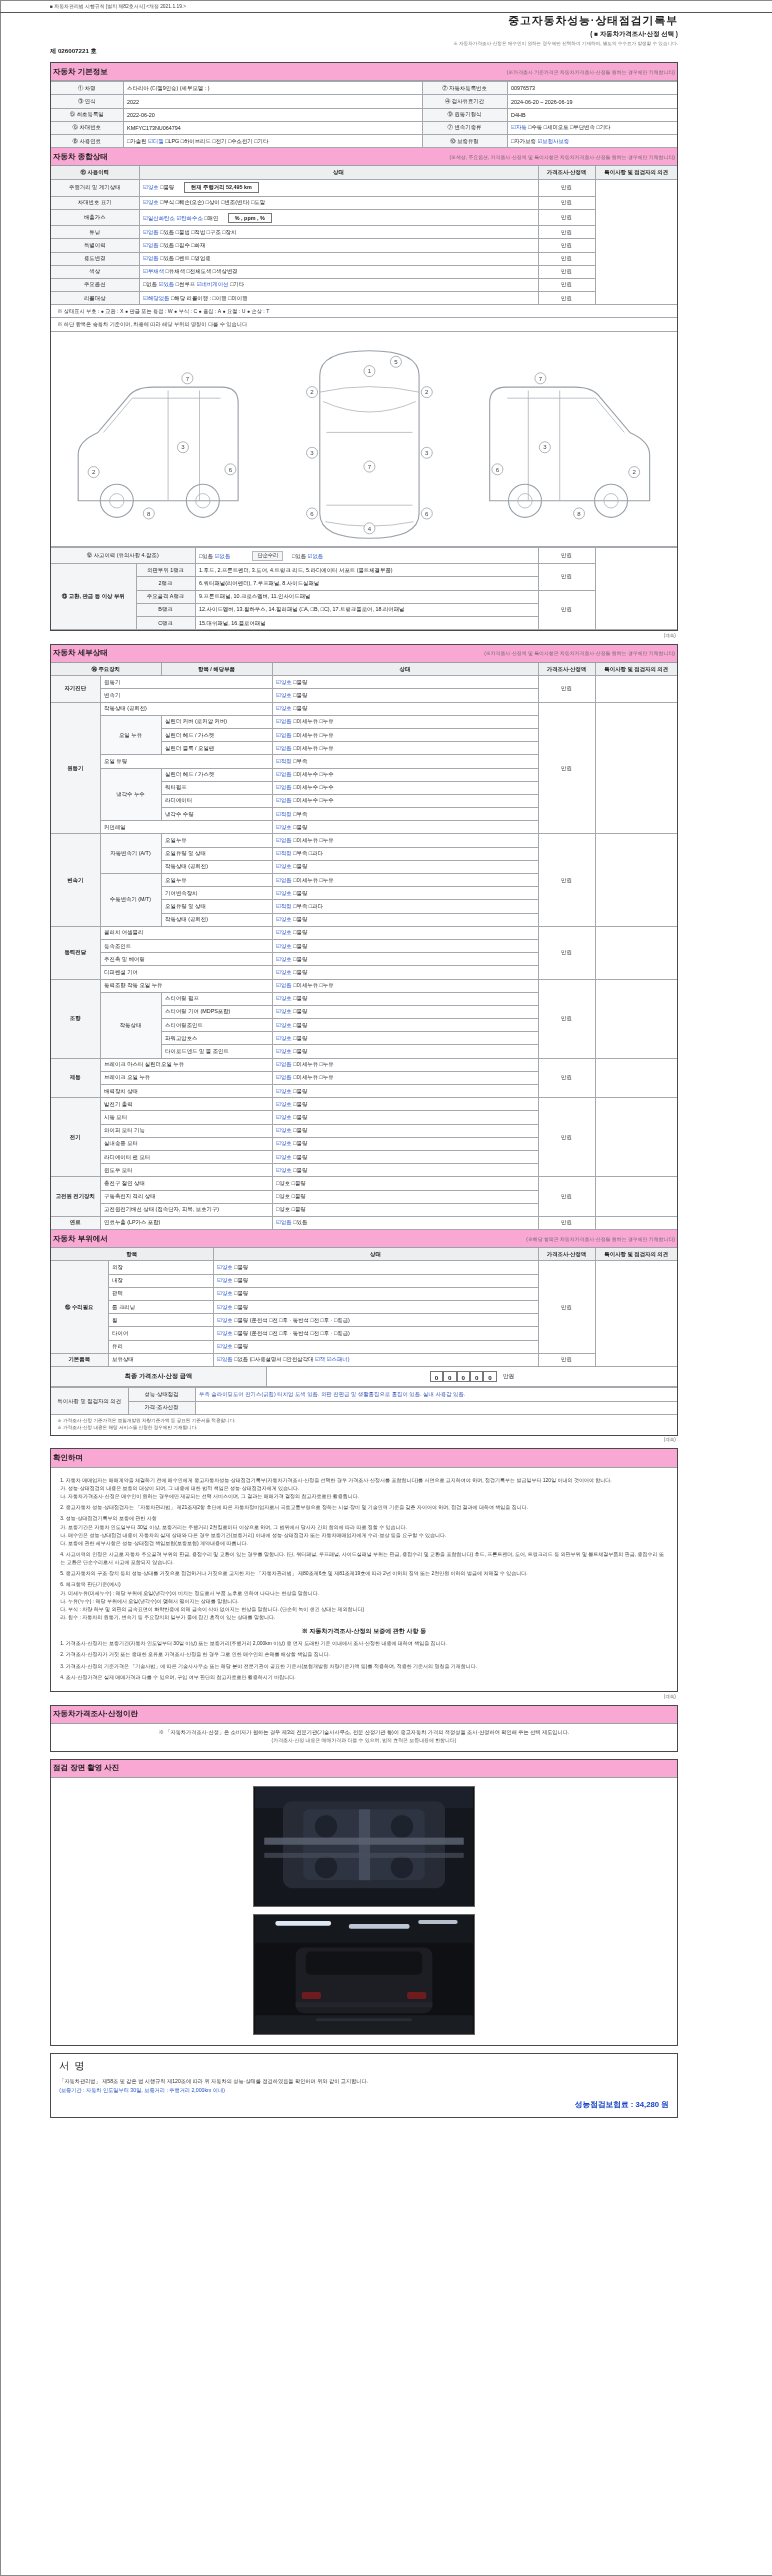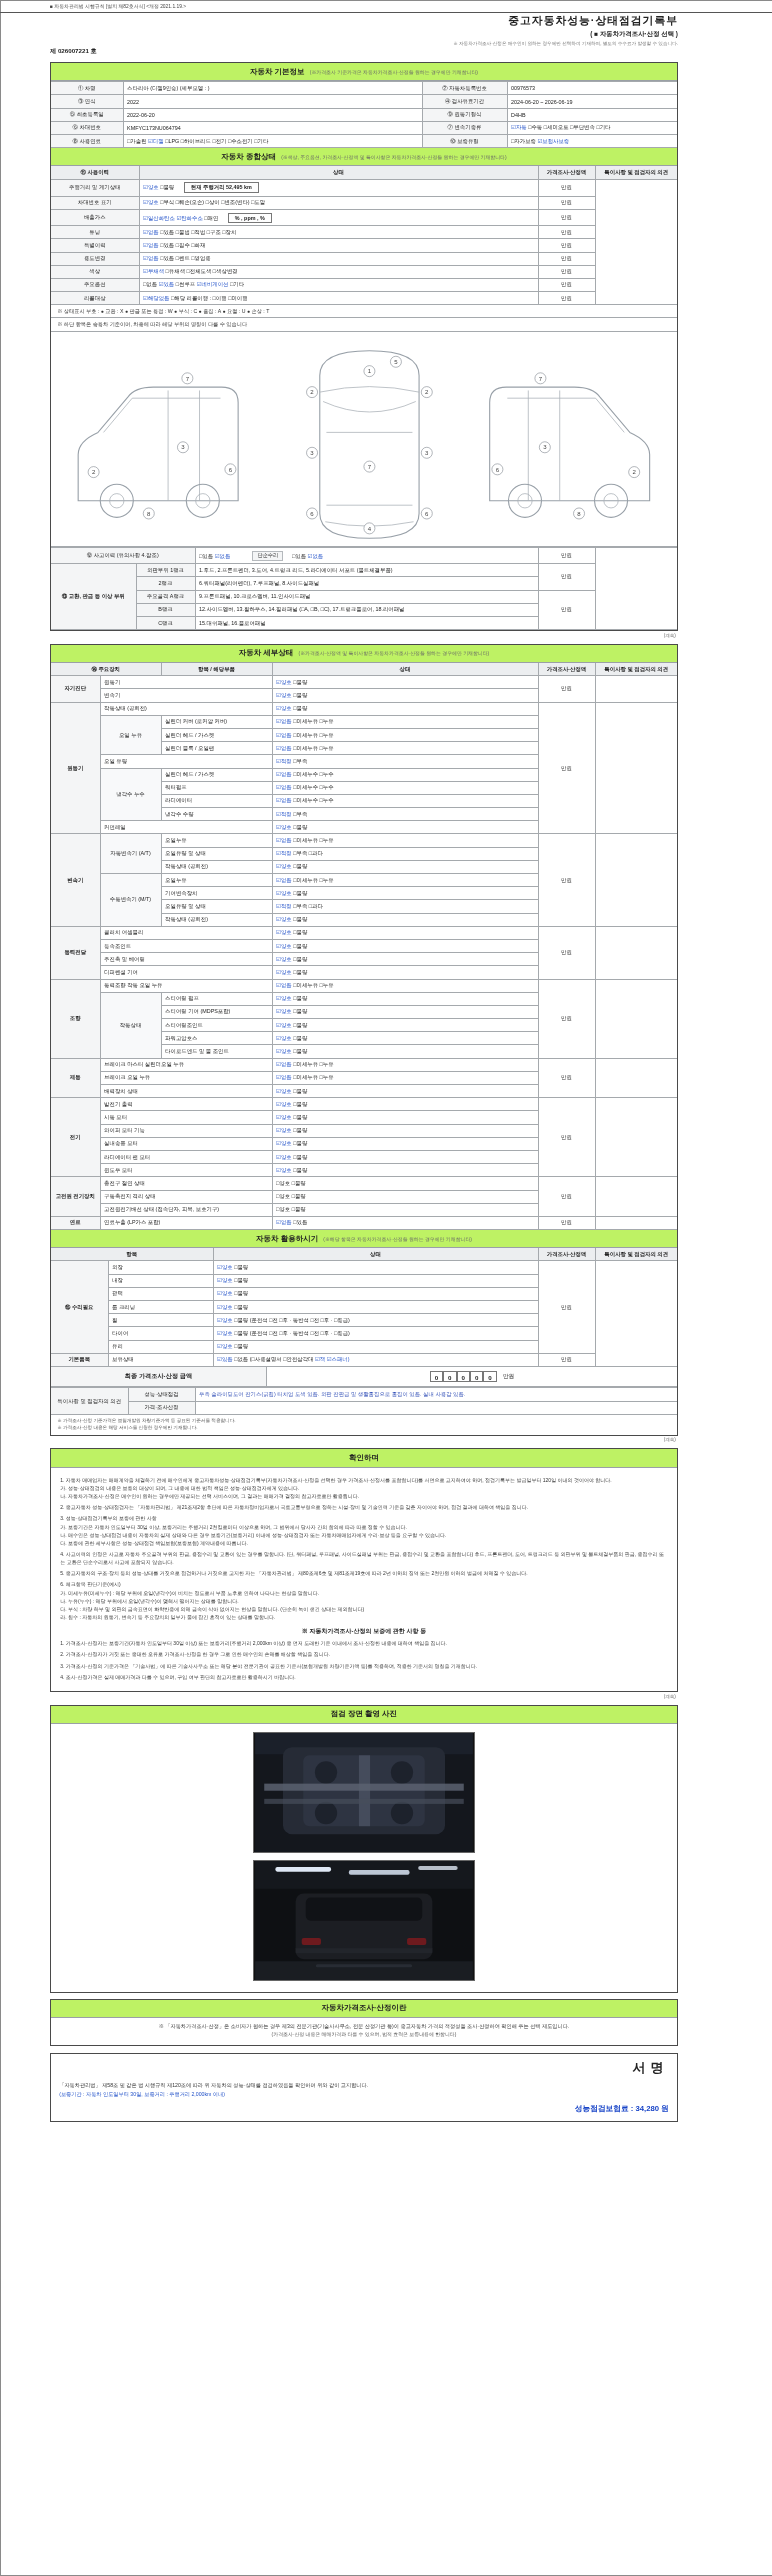--- a/index.html
+++ b/index.html
@@ -7,21 +7,21 @@
   .frame{position:absolute;inset:0;border:0.5px solid #8a8a8a;pointer-events:none}
   .top-rule{position:absolute;left:0;right:0;top:12.4px;border-top:0.8px solid #555}
   .page{width:628px;margin-left:50px;position:relative;padding-top:3.1px}
   .top-note{font-size:4.9px;color:#444}
   .doc-header{text-align:right;margin-top:5.2px}
   .doc-title{font-size:10.8px;font-weight:bold;letter-spacing:1px}
   .doc-subtitle{font-size:6.4px;font-weight:bold;margin-top:2.1px}
   .doc-subnote{font-size:4.6px;color:#777;margin-top:1.5px}
   .doc-no{font-size:6.2px;font-weight:bold;text-align:left;margin-top:1px}
   .box{border:0.9px solid #4a4a4a;background:#fff;margin-top:6.2px}
-  .sec-head{display:flex;justify-content:center;align-items:baseline;gap:5.2px;padding:3.6px 2.1px;border-bottom:0.5px solid #9aa0a6;background:#bef264}
+  .sec-head{display:flex;justify-content:space-between;align-items:baseline;gap:5.2px;padding:3.6px 2.1px;border-bottom:0.5px solid #9aa0a6;background:#f9a8d4}
   .sec-title{font-weight:bold;font-size:7.5px}
   .sec-note{font-size:4.9px;color:#666}
   table{width:100%;border-collapse:collapse;table-layout:fixed}
   td,th{border:0.5px solid #a5a9ad;font-size:5.4px;padding:2.6px 3.6px;vertical-align:middle;word-break:keep-all}
   table tr:first-child th{border-top:none}
   td:first-child,th:first-child{border-left:none}
   td:last-child,th:last-child{border-right:none}
   th{background:#eceef0;font-weight:bold;text-align:center;font-size:5.4px}
   .lbl{background:#f4f5f6;text-align:center}
   .grp{font-weight:bold}
@@ -45,21 +45,21 @@
   .notice-body{padding:5.2px 9.3px 7.2px}
   .n-item{font-size:5px;line-height:1.62;margin:3.1px 0;white-space:pre-line;color:#333}
   .n-subtitle{text-align:center;font-weight:bold;font-size:6px;margin:6.2px 0 2.1px}
   .define-body{padding:4.1px 8.2px 6.2px;text-align:center}
   .define-line{font-size:5.2px;line-height:1.6;color:#333}
   .define-line.b2{color:#555;font-size:4.9px;margin-top:1px}
   .photos-body{display:flex;flex-direction:column;align-items:center;gap:7.2px;padding:8.2px 0 10.3px}
   .photo{width:222px;height:121px;border:0.5px solid #666;background:#111}
   .photo svg{display:block;width:100%;height:100%}
   .sign-box{padding:5.2px 8.2px 7.2px;position:relative}
-  .sign-title{text-align:right;font-weight:bold;font-size:13px;letter-spacing:5.2px;margin-bottom:4.1px}
+  .sign-title{text-align:left;font-weight:normal;font-size:10px;letter-spacing:5.2px;margin-bottom:4.1px}
   .sign-line{font-size:5.2px;color:#333;line-height:1.7}
   .sign-line.blue{color:#2050c8}
   .insurance{text-align:right;font-weight:bold;font-size:7.7px;color:#1743c7;margin-top:5.2px}
   .veh-num circle{fill:#fff;stroke:#8a9098;stroke-width:1.2}
   .veh-num text{font-size:11px;fill:#444;text-anchor:middle;font-family:"Liberation Sans",sans-serif}
   .veh-line{fill:none;stroke:#98a0a8;stroke-width:2}
   .veh-thin{fill:none;stroke:#aab1b8;stroke-width:1.4}
 </style>
 </head>
 <body>
@@ -574,21 +574,21 @@
             <td class="lbl grp" rowspan="1">연료</td>
             <td colspan="2">연료누출 (LP가스 포함)</td>
             <td class="st"><span class="on">☑없음   </span>□있음</td>
             <td class="price" rowspan="1">만원</td>
             <td class="op" rowspan="1"></td>
           </tr>
         </tbody>
     </table>
 
     <div class="sec-head">
-      <span class="sec-title">자동차 활용하시기</span>
+      <span class="sec-title">자동차 부위에서</span>
       <span class="sec-note">(※해당 항목은 자동차가격조사·산정을 원하는 경우에만 기재합니다)</span>
     </div>
     <table>
       <colgroup>
           <col style="width:57px">
           <col style="width:105px">
           <col>
           <col style="width:57px">
           <col style="width:82px">
         </colgroup>
@@ -699,20 +699,30 @@
       <div class="n-subtitle">※ 자동차가격조사·산정의 보증에 관한 사항 등</div>
       <div id="notice-items2">
           <div class="n-item">1. 가격조사·산정자는 보증기간(자동차 인도일부터 30일 이상) 또는 보증거리(주행거리 2,000km 이상) 중 먼저 도래한 기준 이내에서 조사·산정한 내용에 대하여 책임을 집니다.</div>
           <div class="n-item">2. 가격조사·산정자가 거짓 또는 중대한 오류로 가격조사·산정을 한 경우 그로 인한 매수인의 손해를 배상할 책임을 집니다.</div>
           <div class="n-item">3. 가격조사·산정의 기준가격은 「기술사법」에 따른 기술사사무소 또는 해당 분야 전문기관이 공표한 기준서(보험개발원 차량기준가액 등)를 적용하며, 적용한 기준서의 명칭을 기재합니다.</div>
           <div class="n-item">4. 조사·산정가격은 실제 매매가격과 다를 수 있으며, 구입 여부 판단의 참고자료로만 활용하시기 바랍니다.</div>
         </div>
     </div>
   </section>
   <div class="cont-note">(계속)</div>
+
+  <section class="box">
+    <div class="sec-head">
+      <span class="sec-title">자동차가격조사·산정이란</span>
+    </div>
+    <div class="define-body">
+      <div class="define-line">※ 「자동차가격조사·산정」은 소비자가 원하는 경우 제3의 전문기관(기술사사무소, 전문 산정기관 등)이 중고자동차 가격의 적정성을 조사·산정하여 확인해 주는 선택 제도입니다.</div>
+      <div class="define-line b2">(가격조사·산정 내용은 매매가격과 다를 수 있으며, 법적 효력은 보증내용에 한합니다)</div>
+    </div>
+  </section>
 
   <section class="box">
     <div class="sec-head">
       <span class="sec-title">점검 장면 촬영 사진</span>
     </div>
     <div class="photos-body">
       <div class="photo">
         <svg viewBox="0 0 430 235">
           <rect width="430" height="235" fill="#14171d"></rect>
           <rect x="0" y="0" width="430" height="42" fill="#1b202a"></rect>
@@ -739,30 +749,20 @@
           <rect x="92" y="152" width="38" height="14" rx="4" fill="#6e1a1e"></rect>
           <rect x="300" y="152" width="38" height="14" rx="4" fill="#6e1a1e"></rect>
           <rect x="80" y="172" width="270" height="10" fill="#22252b"></rect>
           <rect x="0" y="198" width="430" height="37" fill="#1a1d22"></rect>
           <rect x="120" y="204" width="190" height="6" rx="3" fill="#2c3139" opacity="0.8"></rect>
         </svg>
       </div>
     </div>
   </section>
 
-  <section class="box">
-    <div class="sec-head">
-      <span class="sec-title">자동차가격조사·산정이란</span>
-    </div>
-    <div class="define-body">
-      <div class="define-line">※ 「자동차가격조사·산정」은 소비자가 원하는 경우 제3의 전문기관(기술사사무소, 전문 산정기관 등)이 중고자동차 가격의 적정성을 조사·산정하여 확인해 주는 선택 제도입니다.</div>
-      <div class="define-line b2">(가격조사·산정 내용은 매매가격과 다를 수 있으며, 법적 효력은 보증내용에 한합니다)</div>
-    </div>
-  </section>
-
   <section class="box sign-box">
     <div class="sign-title">서명</div>
     <div class="sign-line">「자동차관리법」 제58조 및 같은 법 시행규칙 제120조에 따라 위 자동차의 성능·상태를 점검하였음을 확인하며 위와 같이 고지합니다.</div>
     <div class="sign-line blue">(보증기간 : 자동차 인도일부터 30일,   보증거리 : 주행거리 2,000km 이내)</div>
     <div class="insurance">성능점검보험료 : 34,280 원</div>
   </section>
 
 </div>
 
 

